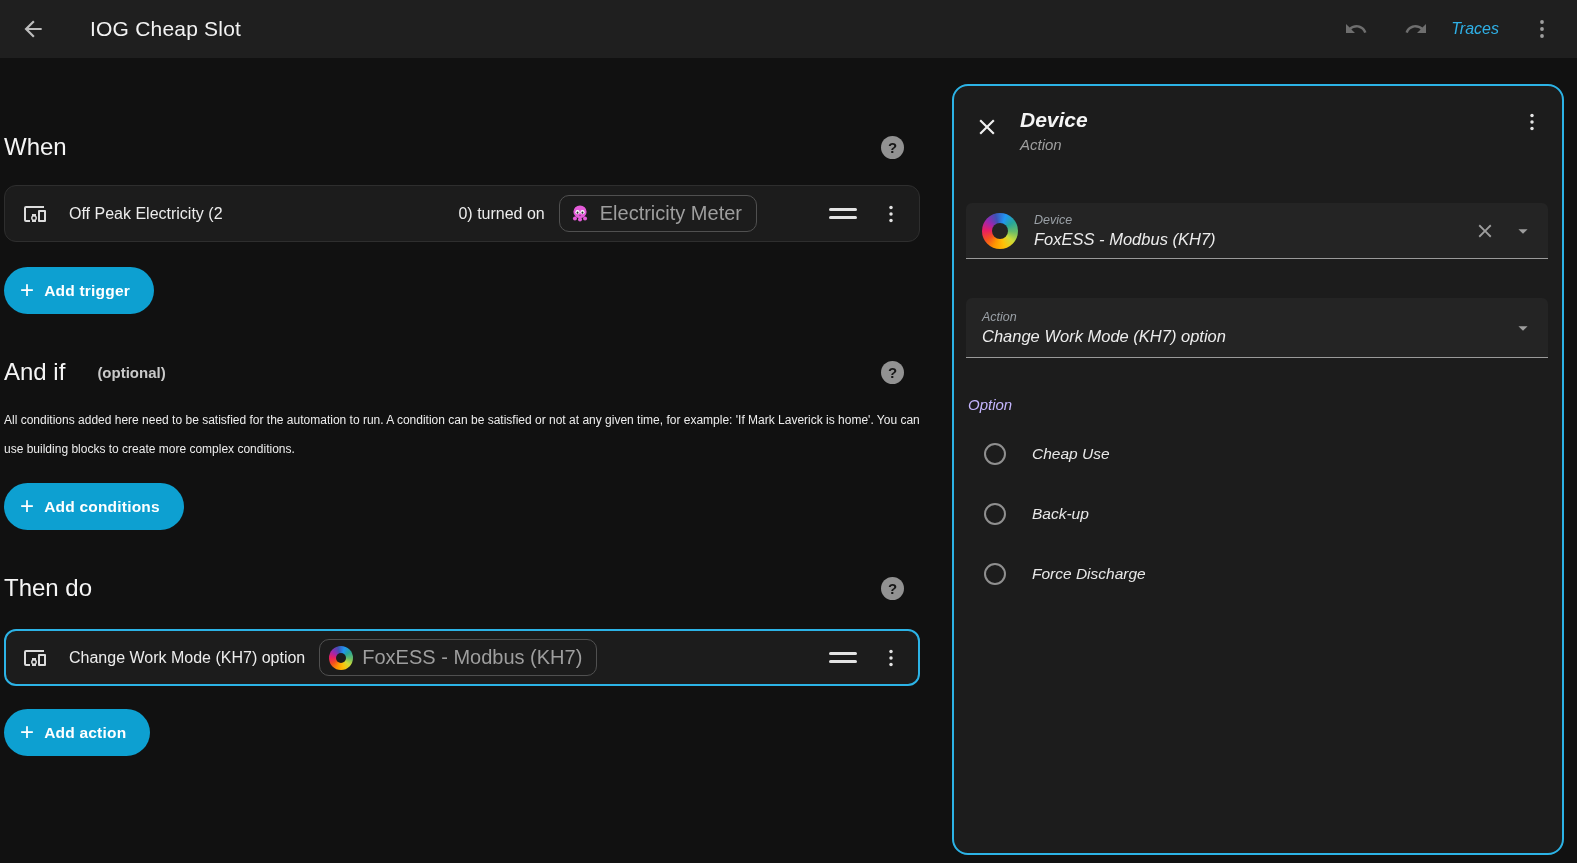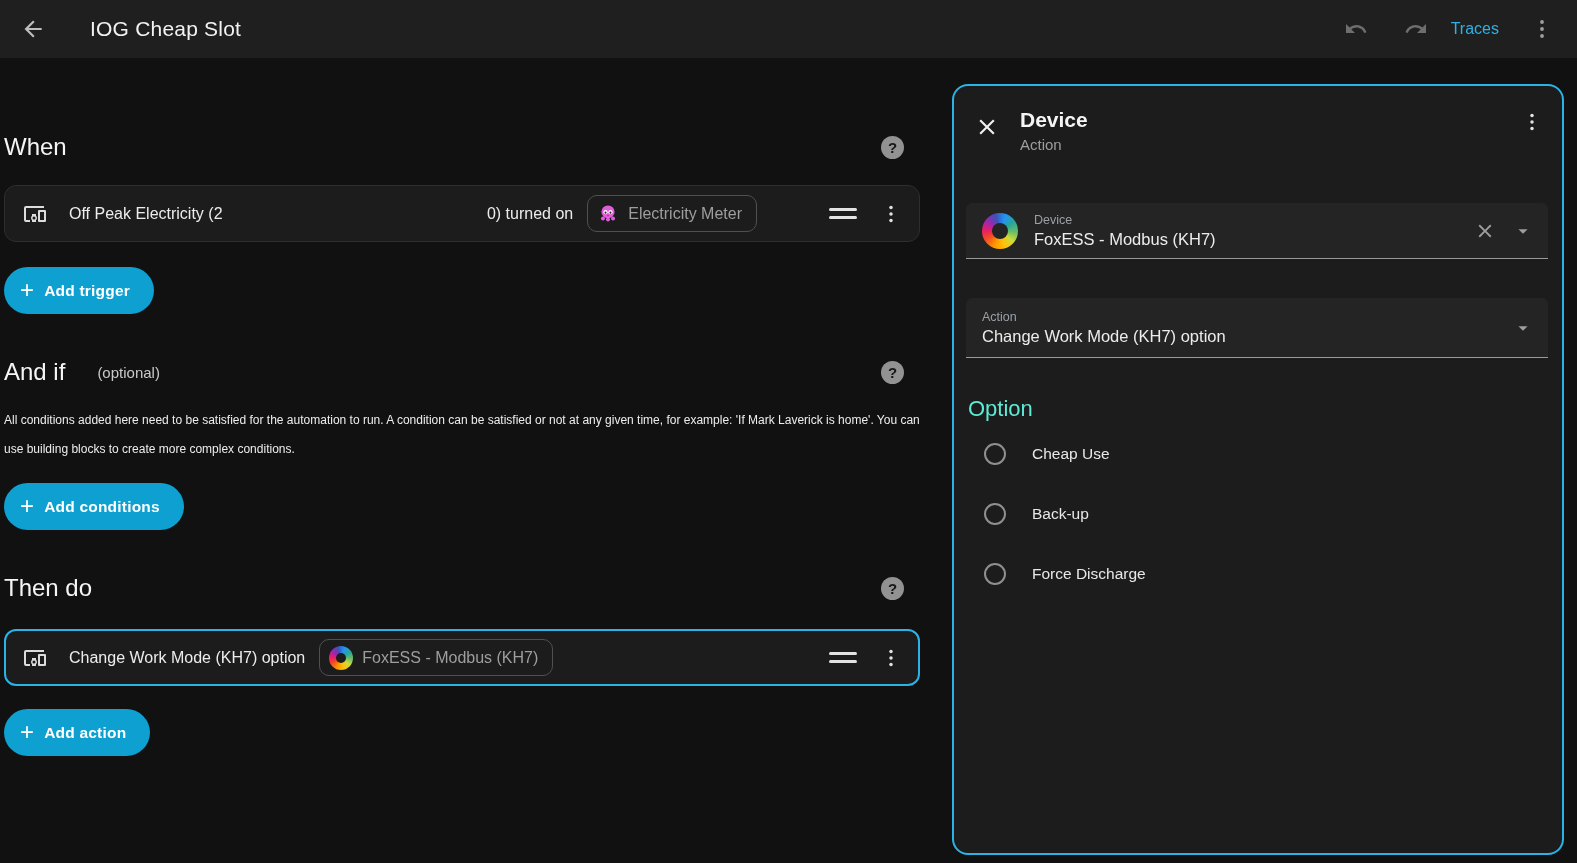--- a/index.html
+++ b/index.html
@@ -8,27 +8,27 @@
 
   
   .topbar { position:absolute; top:0; left:0; width:100%; height:58px; background:#1f1f1f;
             display:flex; align-items:center; padding:0 18px 0 20px; }
   .topbar .back { width:26px; height:26px; color:#bdbdbd; cursor:pointer; }
   .topbar .title { margin-left:44px; font-size:21px; font-weight:500; color:#f2f2f2; letter-spacing:.2px; }
   .topbar .spacer { flex:1; }
   .icon-btn { display:flex; align-items:center; justify-content:center; width:34px; height:34px; cursor:pointer; }
   .icon-btn svg { width:24px; height:24px; }
   .dim { color:#6e6e6e; }
-  .traces { color:var(--accent-bright); font-size:16px; font-weight:500; margin:0 26px 0 18px; cursor:pointer; }
+  .traces { color:var(--accent-bright); font-size:16px; font-weight:500; margin:0 26px 0 18px; cursor:pointer;font-style:italic; }
 
   
   .left { position:absolute; left:4px; top:58px; width:918px; }
   .sec-head { display:flex; align-items:center; width:916px;gap:24px; }
   .sec-head h2 { font-size:24px; font-weight:400; color:#f5f5f5; }
-  .sec-head .opt { font-size:15px; color:#c9c9c9; margin-left:8px; }
+  .sec-head .opt { font-size:15px; color:#c9c9c9; margin-left:8px;font-weight:bold; }
   .help { margin-left:auto; margin-right:16px; width:23px; height:23px; border-radius:50%;
           background:#929292; color:#161616; font-weight:700; font-size:15px;
           display:flex; align-items:center; justify-content:center; cursor:pointer; }
 
   .row-head-when  { position:absolute; top:75px;  left:0; }
   .trigger-card   { position:absolute; top:127px; left:0; }
   .btn-trigger    { position:absolute; top:209px; left:0; }
   .row-head-andif { position:absolute; top:300px; left:0; }
   .cond-desc      { position:absolute; top:348px; left:0; width:918px; color:#ededed;
                     font-size:12px; line-height:29px; font-weight:300; }
@@ -38,35 +38,35 @@
   .btn-action     { position:absolute; top:651px; left:0; }
 
   .card { width:916px; height:57px; background:#1c1c1c; border:1px solid #2e2e2e; border-radius:12px;
           display:flex; align-items:center; padding:0 14px 0 18px; }
   .card.selected { border:2px solid var(--accent-border); padding:0 13px 0 17px; }
   .card .dev-ico { width:24px; height:24px; color:#dcdcdc; flex:0 0 auto; }
   .card .name { margin-left:22px; font-size:16px; color:#ececec; white-space:nowrap; }
   .card .grow { flex:1; }
   .chip { display:flex; align-items:center; gap:9px; height:37px; border:1px solid #505050;
           border-radius:10px; padding:0 14px 0 9px; margin-left:14px; cursor:pointer; --hole:#1c1c1c; }
-  .chip .chip-label { font-size:16px; color:#9e9e9e; white-space:nowrap; }
+  .chip .chip-label { font-size:20px; color:#9e9e9e; white-space:nowrap; }
   .drag { margin-left:72px; width:28px; display:flex; flex-direction:column; gap:5px; cursor:grab; }
   .drag i { display:block; height:2.6px; border-radius:2px; background:#e3e3e3; }
   .kebab { margin-left:20px; width:28px; height:28px; display:flex; align-items:center; justify-content:center;
            color:#e3e3e3; cursor:pointer; }
   .kebab svg { width:22px; height:22px; }
 
   .pill { display:inline-flex; align-items:center; gap:10px; height:47px; padding:0 24px 0 16px;
           border:none; border-radius:24px; background:var(--accent); color:#ffffff;
           font-family:"Liberation Sans",sans-serif; font-size:15.5px; font-weight:700; letter-spacing:.2px; cursor:pointer; }
   .pill .plus { font-size:24px; font-weight:400; line-height:1; margin-top:-2px; }
 
   
   .panel { position:absolute; left:952px; top:84px; width:612px; height:771px; background:#1c1c1c;
-           border:2px solid var(--accent-border); border-radius:16px; overflow:hidden; }
+           border:2px solid var(--accent-border); border-radius:16px; overflow:hidden;font-style:italic; }
   .panel-head { display:flex; align-items:flex-start; padding:22px 16px 0 20px; }
   .panel-head .close { width:26px; height:26px; margin-top:6px; color:#f0f0f0; cursor:pointer; }
   .panel-head .titles { margin-left:20px; }
   .panel-head .p-title { font-size:21px; font-weight:700; color:#f5f5f5; }
   .panel-head .p-sub { font-size:15px; color:#9e9e9e; margin-top:4px; }
   .panel-head .spacer { flex:1; }
   .panel-head .kebab { margin-left:0; color:#e3e3e3; }
 
   .field { position:absolute; left:12px; width:582px; background:#242424; border-radius:6px 6px 0 0;
            border-bottom:1px solid #9a9a9a; display:flex; align-items:center; padding:0 14px 0 16px; cursor:pointer; }
@@ -77,21 +77,21 @@
   .field .f-value { font-size:16.5px; color:#ececec; }
   .field .grow { flex:1; }
   .field .clear { width:22px; height:22px; color:#9e9e9e; margin-right:16px; cursor:pointer; }
   .field .caret { width:22px; height:22px; color:#9e9e9e; cursor:pointer; }
   .fox { width:36px; height:36px; border-radius:50%; position:relative; flex:0 0 auto; margin-right:16px;
          background:conic-gradient(from 200deg,#ff9800,#f4511e,#e91e63,#9c27b0,#3f51b5,#2196f3,#26a69a,#66bb6a,#cddc39,#ffc107,#ff9800); }
   .fox::after { content:""; position:absolute; inset:10px; border-radius:50%; background:var(--hole,#242424); }
   .chip .fox { width:24px; height:24px; margin-right:0; }
   .chip .fox::after { inset:7px; }
 
-  .option-label { position:absolute; left:14px; top:310px; font-size:22px; color:#5eead4; }
+  .option-label { position:absolute; left:14px; top:310px; font-size:15px; color:#c4b5fd; }
   .radio-list { position:absolute; left:0; top:338px; width:100%; }
   .radio-item { display:flex; align-items:center; height:60px; padding-left:30px; cursor:pointer; }
   .radio-circle { width:22px; height:22px; border-radius:50%; border:2.4px solid #8f8f8f; position:relative; flex:0 0 auto; }
   .radio-item.selected .radio-circle { border-color:var(--accent); }
   .radio-item.selected .radio-circle::after { content:""; position:absolute; inset:3.5px; border-radius:50%; background:var(--accent); }
   .radio-label { margin-left:26px; font-size:15.5px; color:#e8e8e8; }
 </style>
 </head>
 <body>
 

